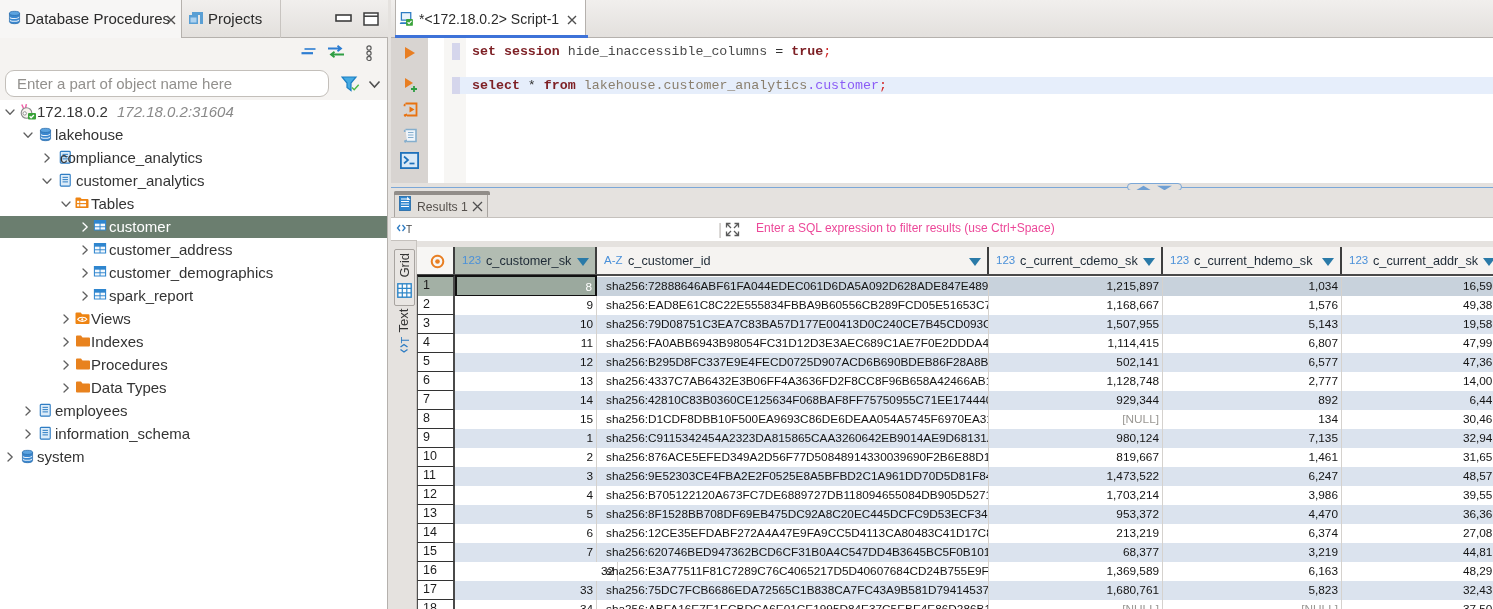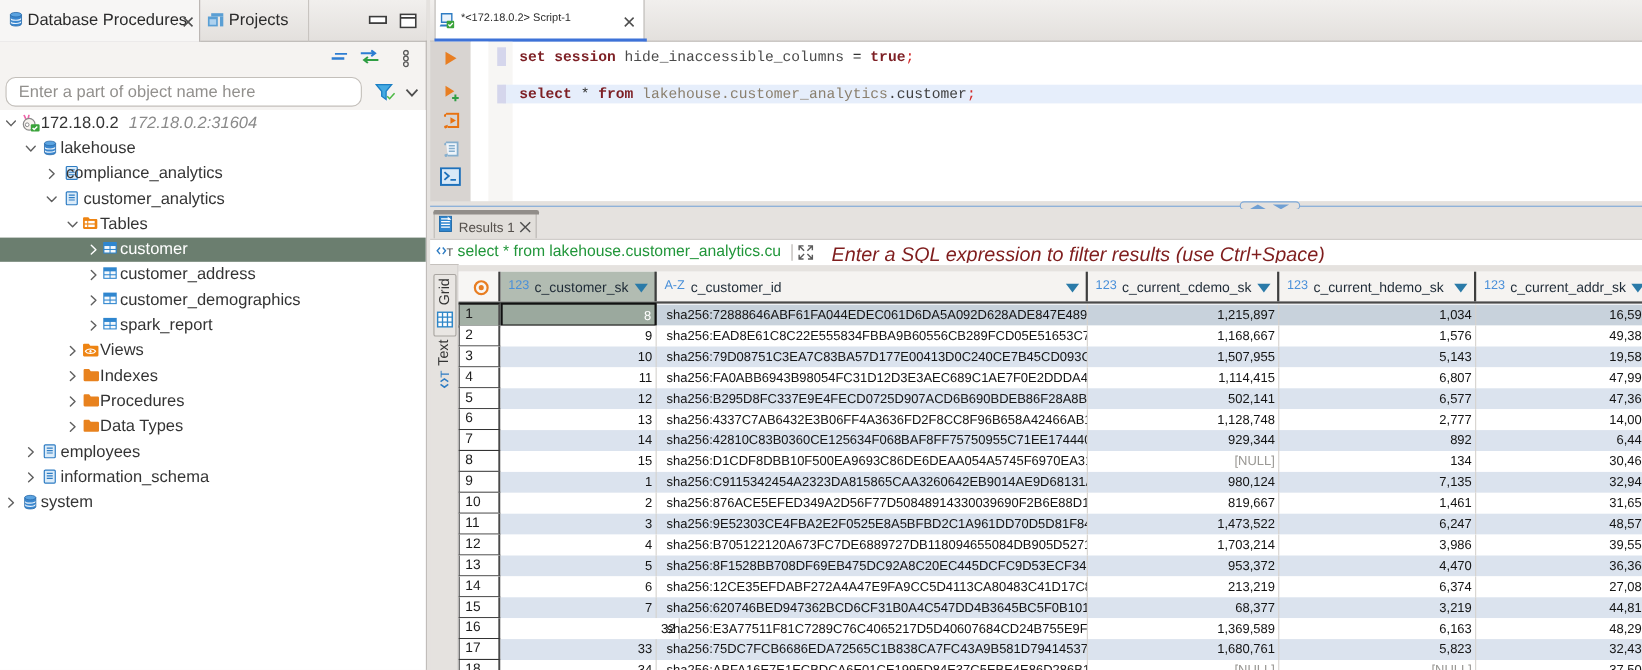--- a/index.html
+++ b/index.html
@@ -20,35 +20,35 @@
 #etab .ul { position:absolute; left:-1px; bottom:0px; width:193px; height:3px; background:#3d72d8; }
 #editor { position:absolute; left:391px; top:38px; width:1102px; height:145px; background:#ffffff; }
 #etoolbar { position:absolute; left:0px; top:0px; width:37px; height:146px; background:#d8d4d1; }
 #gutter { position:absolute; left:37px; top:0; width:38px; height:145px; background:#f7f6f4; }
 #ruler { position:absolute; left:37px; top:0; width:16px; height:145px; background:#ffffff; }
 .gmark { position:absolute; left:61px; width:8px; height:17px; background:#d5d6ec; }
 #code { position:absolute; left:81px; top:5px; font-family:"Liberation Mono", monospace; font-size:13.3px; line-height:17px; white-space:pre; }
 .kw { color:#7d1f24; font-weight:bold; }
 .id { color:#4a4a4a; }
 .tn { color:#8a7f6d; }
-.pu { color:#404040; }
+.pu { color:#8b5cf6; }
 .sc { color:#d42a2a; }
 #lhl { position:absolute; left:66px; top:39px; width:1036px; height:17px; background:#e6eefb; }
 
 #splitter { position:absolute; left:391px; top:183px; width:1102px; height:8px; background:#e4e1de; }
 #sline { position:absolute; left:391px; top:187px; width:1102px; height:1px; background:#7ba7d7; }
 #spill { position:absolute; left:1127px; top:183px; width:55px; height:8px; background:#e4e1de; border:1px solid #7ba7d7; border-radius:4px; }
 
 #restabbar { position:absolute; left:391px; top:190px; width:1102px; height:27px; background:#e5e2df; }
 #rtab { position:absolute; left:394px; top:191px; width:94px; height:26px; background:#e2dfdb; border:1px solid #a8a4a0; border-bottom:none; border-radius:2px 2px 0 0; }
 #rtab .tb { position:absolute; left:-1px; top:-1px; width:96px; height:4px; background:#918d89; border-radius:2px 2px 0 0; }
 
 #filterbar { position:absolute; left:391px; top:217px; width:1102px; height:24px; background:#ffffff; border-top:1px solid #c5c1bd; border-bottom:1px solid #c5c1bd; }
 #filterbar .q { position:absolute; left:25px; top:2.5px; color:#21963a; font-size:14.3px; white-space:nowrap; }
-#filterbar .ph { position:absolute; left:365px; top:3px; color:#7f1d1d; font-size:18px; font-style:italic; white-space:nowrap; }
+#filterbar .ph { position:absolute; left:365px; top:3px; color:#ec4899; font-size:12px; white-space:nowrap; }
 
 #gstrip { position:absolute; left:391px; top:241px; width:26px; height:370px; background:#e5e2df; border-right:1px solid #c9c5c1; }
 .vlabel { position:absolute; font-size:13px; color:#333; transform:rotate(-90deg); transform-origin:center; white-space:nowrap; }
 
 #grid { position:absolute; left:417px; top:239px; width:1076px; height:370px; background:#ffffff; }
 #ghead { position:absolute; left:417px; top:247px; width:1076px; height:29px; background:#f5f3f1; border-bottom:2px solid #4a4a4a; }
 .hc { position:absolute; top:247px; height:27px; border-right:2px solid #3e3e3e; color:#1e2a36; }
 .hc .typ { position:absolute; left:7px; top:7px; color:#4a90d9; font-size:11.5px; }
 .hc .hl { position:absolute; left:31px; top:6.5px; font-size:12.7px; white-space:nowrap; }
 .tri { position:absolute; top:11px; width:0; height:0; border-left:6.5px solid transparent; border-right:6.5px solid transparent; border-top:8px solid #2a7aa8; }
@@ -272,21 +272,21 @@
 <div id="rtabbar"></div>
 <div id="etab">
     <div class="ul"></div>
   </div>
 <span class="abs" style="left:398px;top:10px;line-height:0"><svg width="17" height="17" viewBox="0 0 20 20">
       <path d="M4 3 h11 v9 h-11 z" fill="#eaf3fb" stroke="#2e7cc3" stroke-width="1.5"></path>
       <path d="M3 14.5 h13 l1 2 h-15 z" fill="#2e7cc3"></path>
       <rect x="9.5" y="10.5" width="8" height="8" rx="1" fill="#3aa33a"></rect>
       <path d="M11.3 14.4 l1.7 1.7 3-3.2" stroke="#ffffff" stroke-width="1.4" fill="none"></path>
     </svg></span>
-<span class="abs" style="left:419px;top:11px;color:#2b2b2b;font-size:10px;white-space:nowrap">*&lt;172.18.0.2&gt; Script-1</span>
+<span class="abs" style="left:419px;top:11px;color:#2b2b2b;font-size:14px;white-space:nowrap">*&lt;172.18.0.2&gt; Script-1</span>
 <svg class="abs" style="left:566px;top:14px" width="12" height="12" viewBox="0 0 12 12">
     <path d="M2 2 L10 10 M10 2 L2 10" stroke="#4f4f4f" stroke-width="1.4"></path>
   </svg>
 
 <div id="editor">
   <div id="etoolbar"></div>
   <div id="gutter"></div>
   <div id="ruler"></div>
   <div id="lhl"></div>
   <div class="gmark" style="top:5px"></div>
@@ -340,21 +340,20 @@
 <svg class="abs" style="left:471px;top:200px" width="13" height="13" viewBox="0 0 13 13">
     <path d="M2 2 L11 11 M11 2 L2 11" stroke="#4f4f4f" stroke-width="1.3"></path>
   </svg>
 
 <div id="filterbar">
   <span class="abs" style="left:5px;top:4px;line-height:0"><svg width="17" height="14" viewBox="0 0 17 14">
         <path d="M4 3 L1.5 6 L4 9" stroke="#2e7cc3" stroke-width="1.3" fill="none"></path>
         <path d="M6.5 3 L9 6 L6.5 9" stroke="#2e7cc3" stroke-width="1.3" fill="none"></path>
         <text x="10" y="11" font-size="10" fill="#444" font-family="Liberation Sans">T</text>
       </svg></span>
-  <span class="q">select * from lakehouse.customer_analytics.cu</span>
   <span class="abs" style="left:327px;top:3px;color:#c5c2bf">|</span>
   <svg class="abs" style="left:334px;top:4px" width="15" height="15" viewBox="0 0 15 15">
       <g stroke="#5a5a5a" stroke-width="1.3" fill="none">
         <path d="M1.5 5.5 V1.5 H5.5 M1.5 1.5 L6 6"></path>
         <path d="M9.5 1.5 H13.5 V5.5 M13.5 1.5 L9 6"></path>
         <path d="M1.5 9.5 V13.5 H5.5 M1.5 13.5 L6 9"></path>
         <path d="M13.5 9.5 V13.5 H9.5 M13.5 13.5 L9 9"></path>
       </g>
     </svg>
   <span class="ph">Enter a SQL expression to filter results (use Ctrl+Space)</span>

